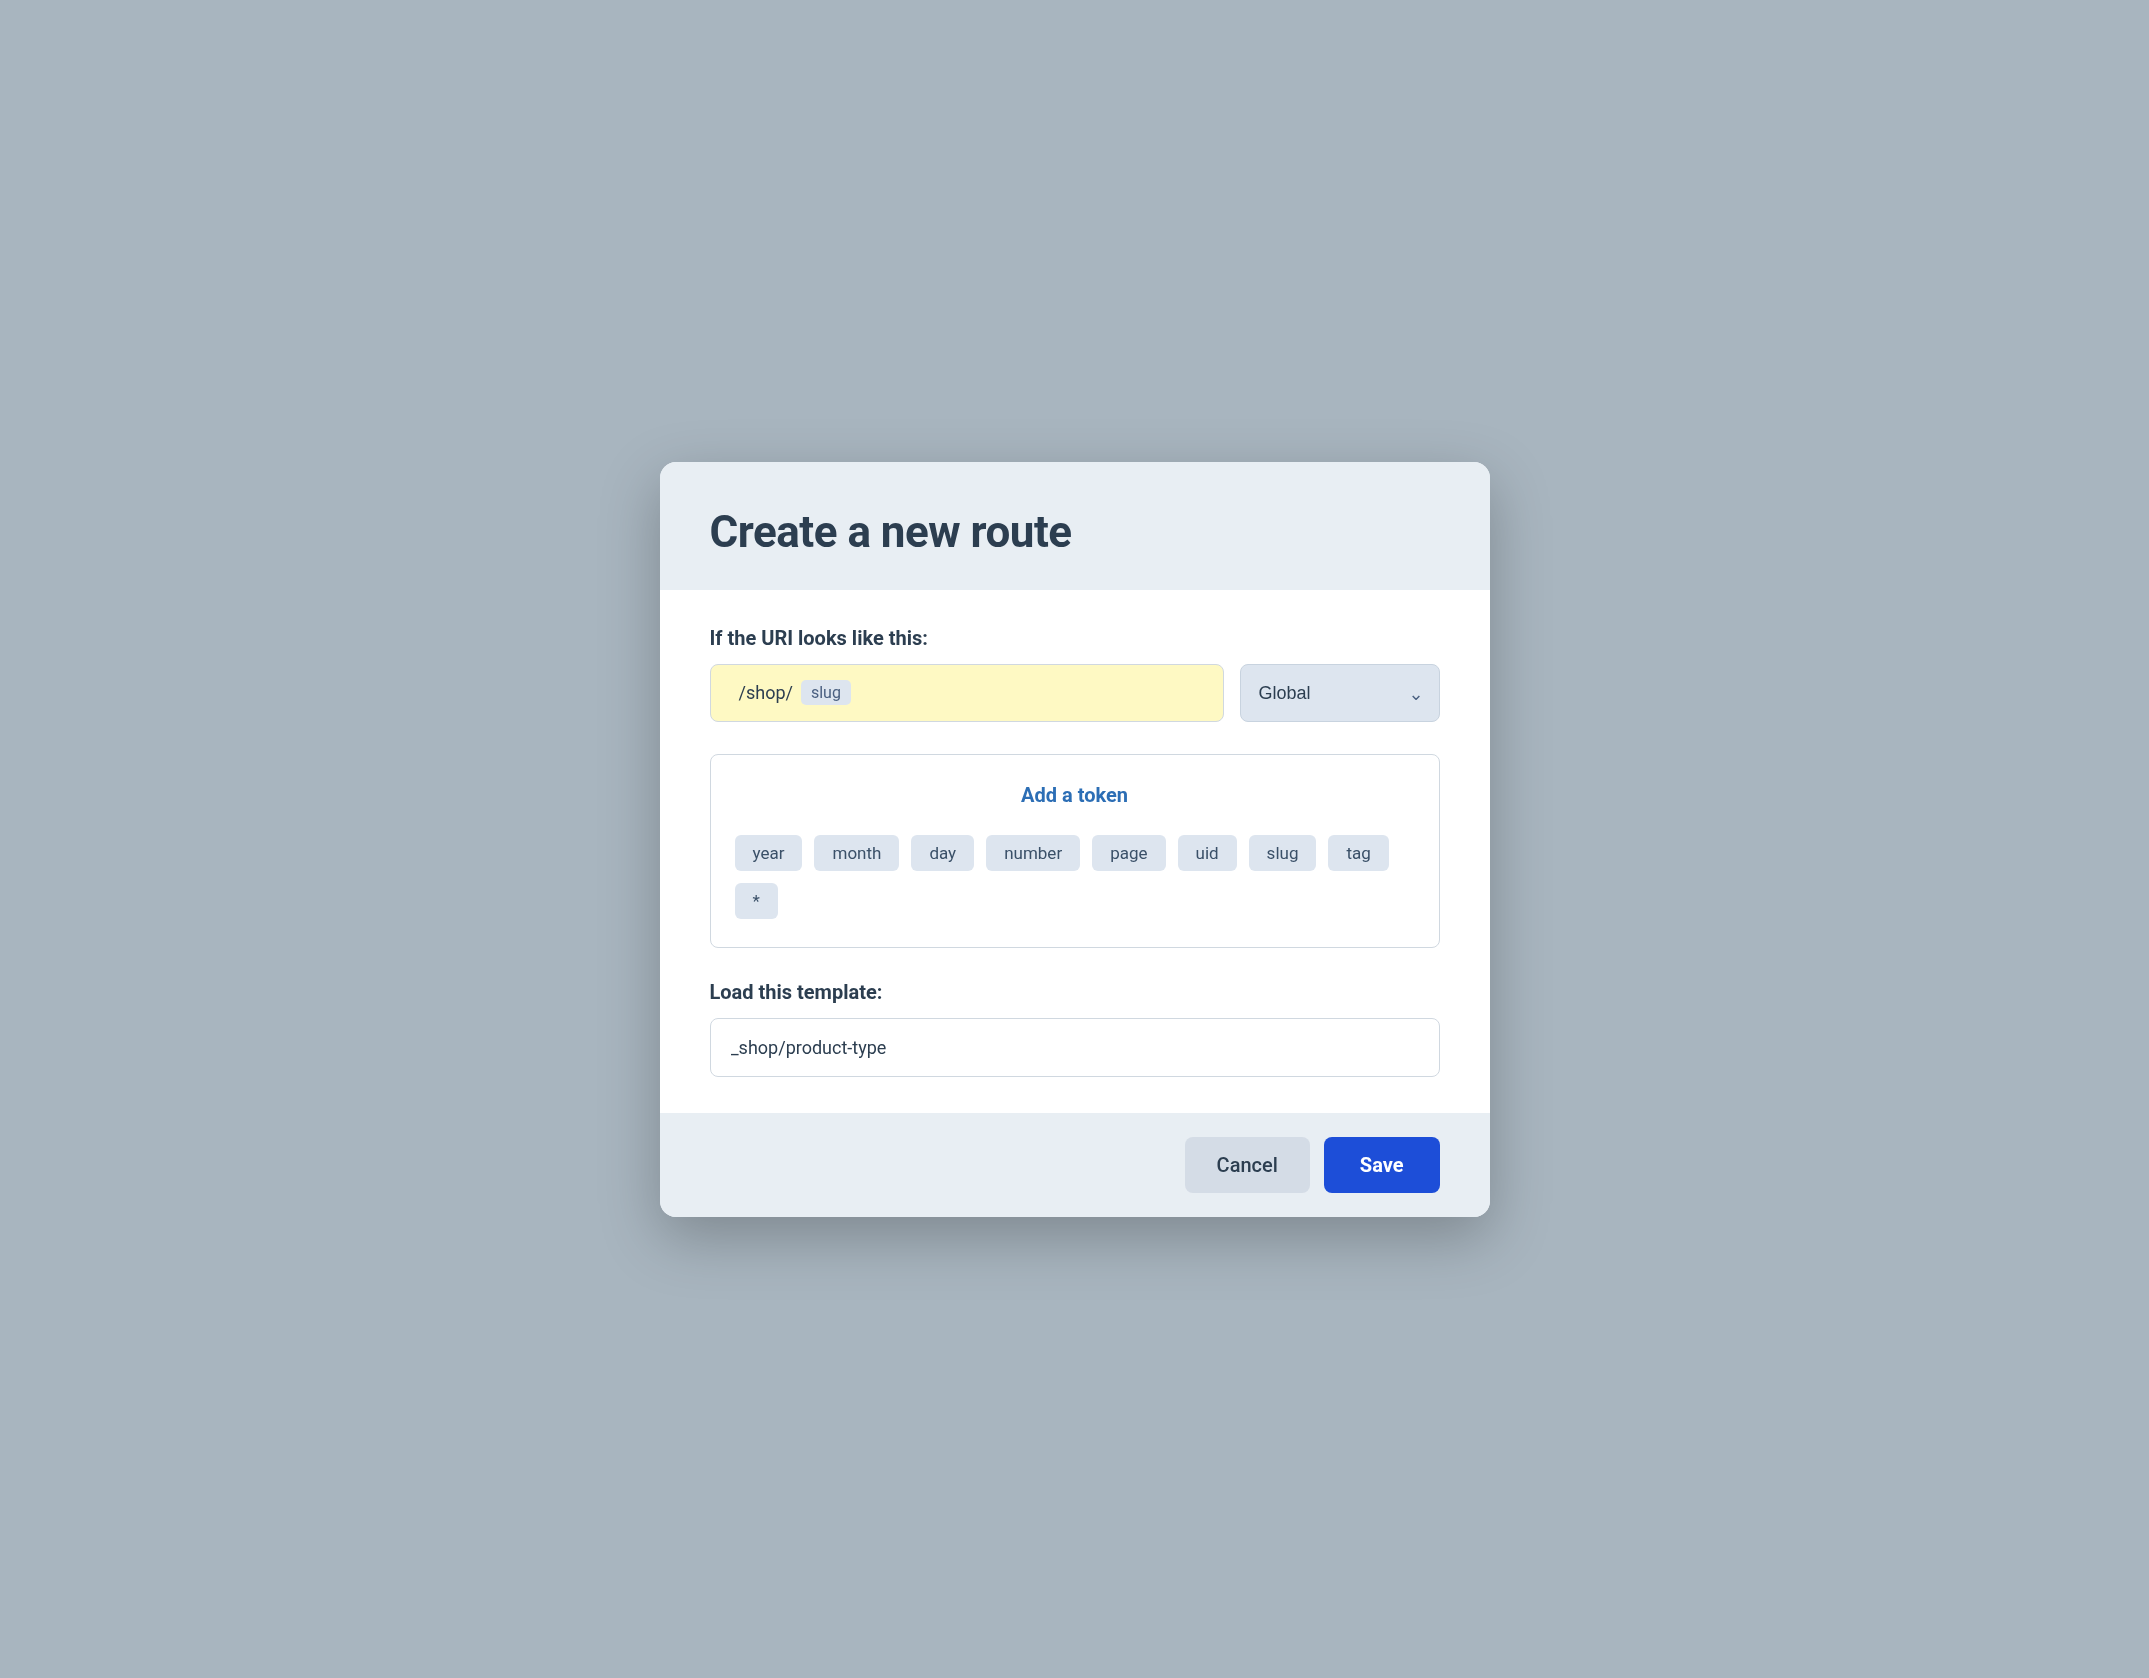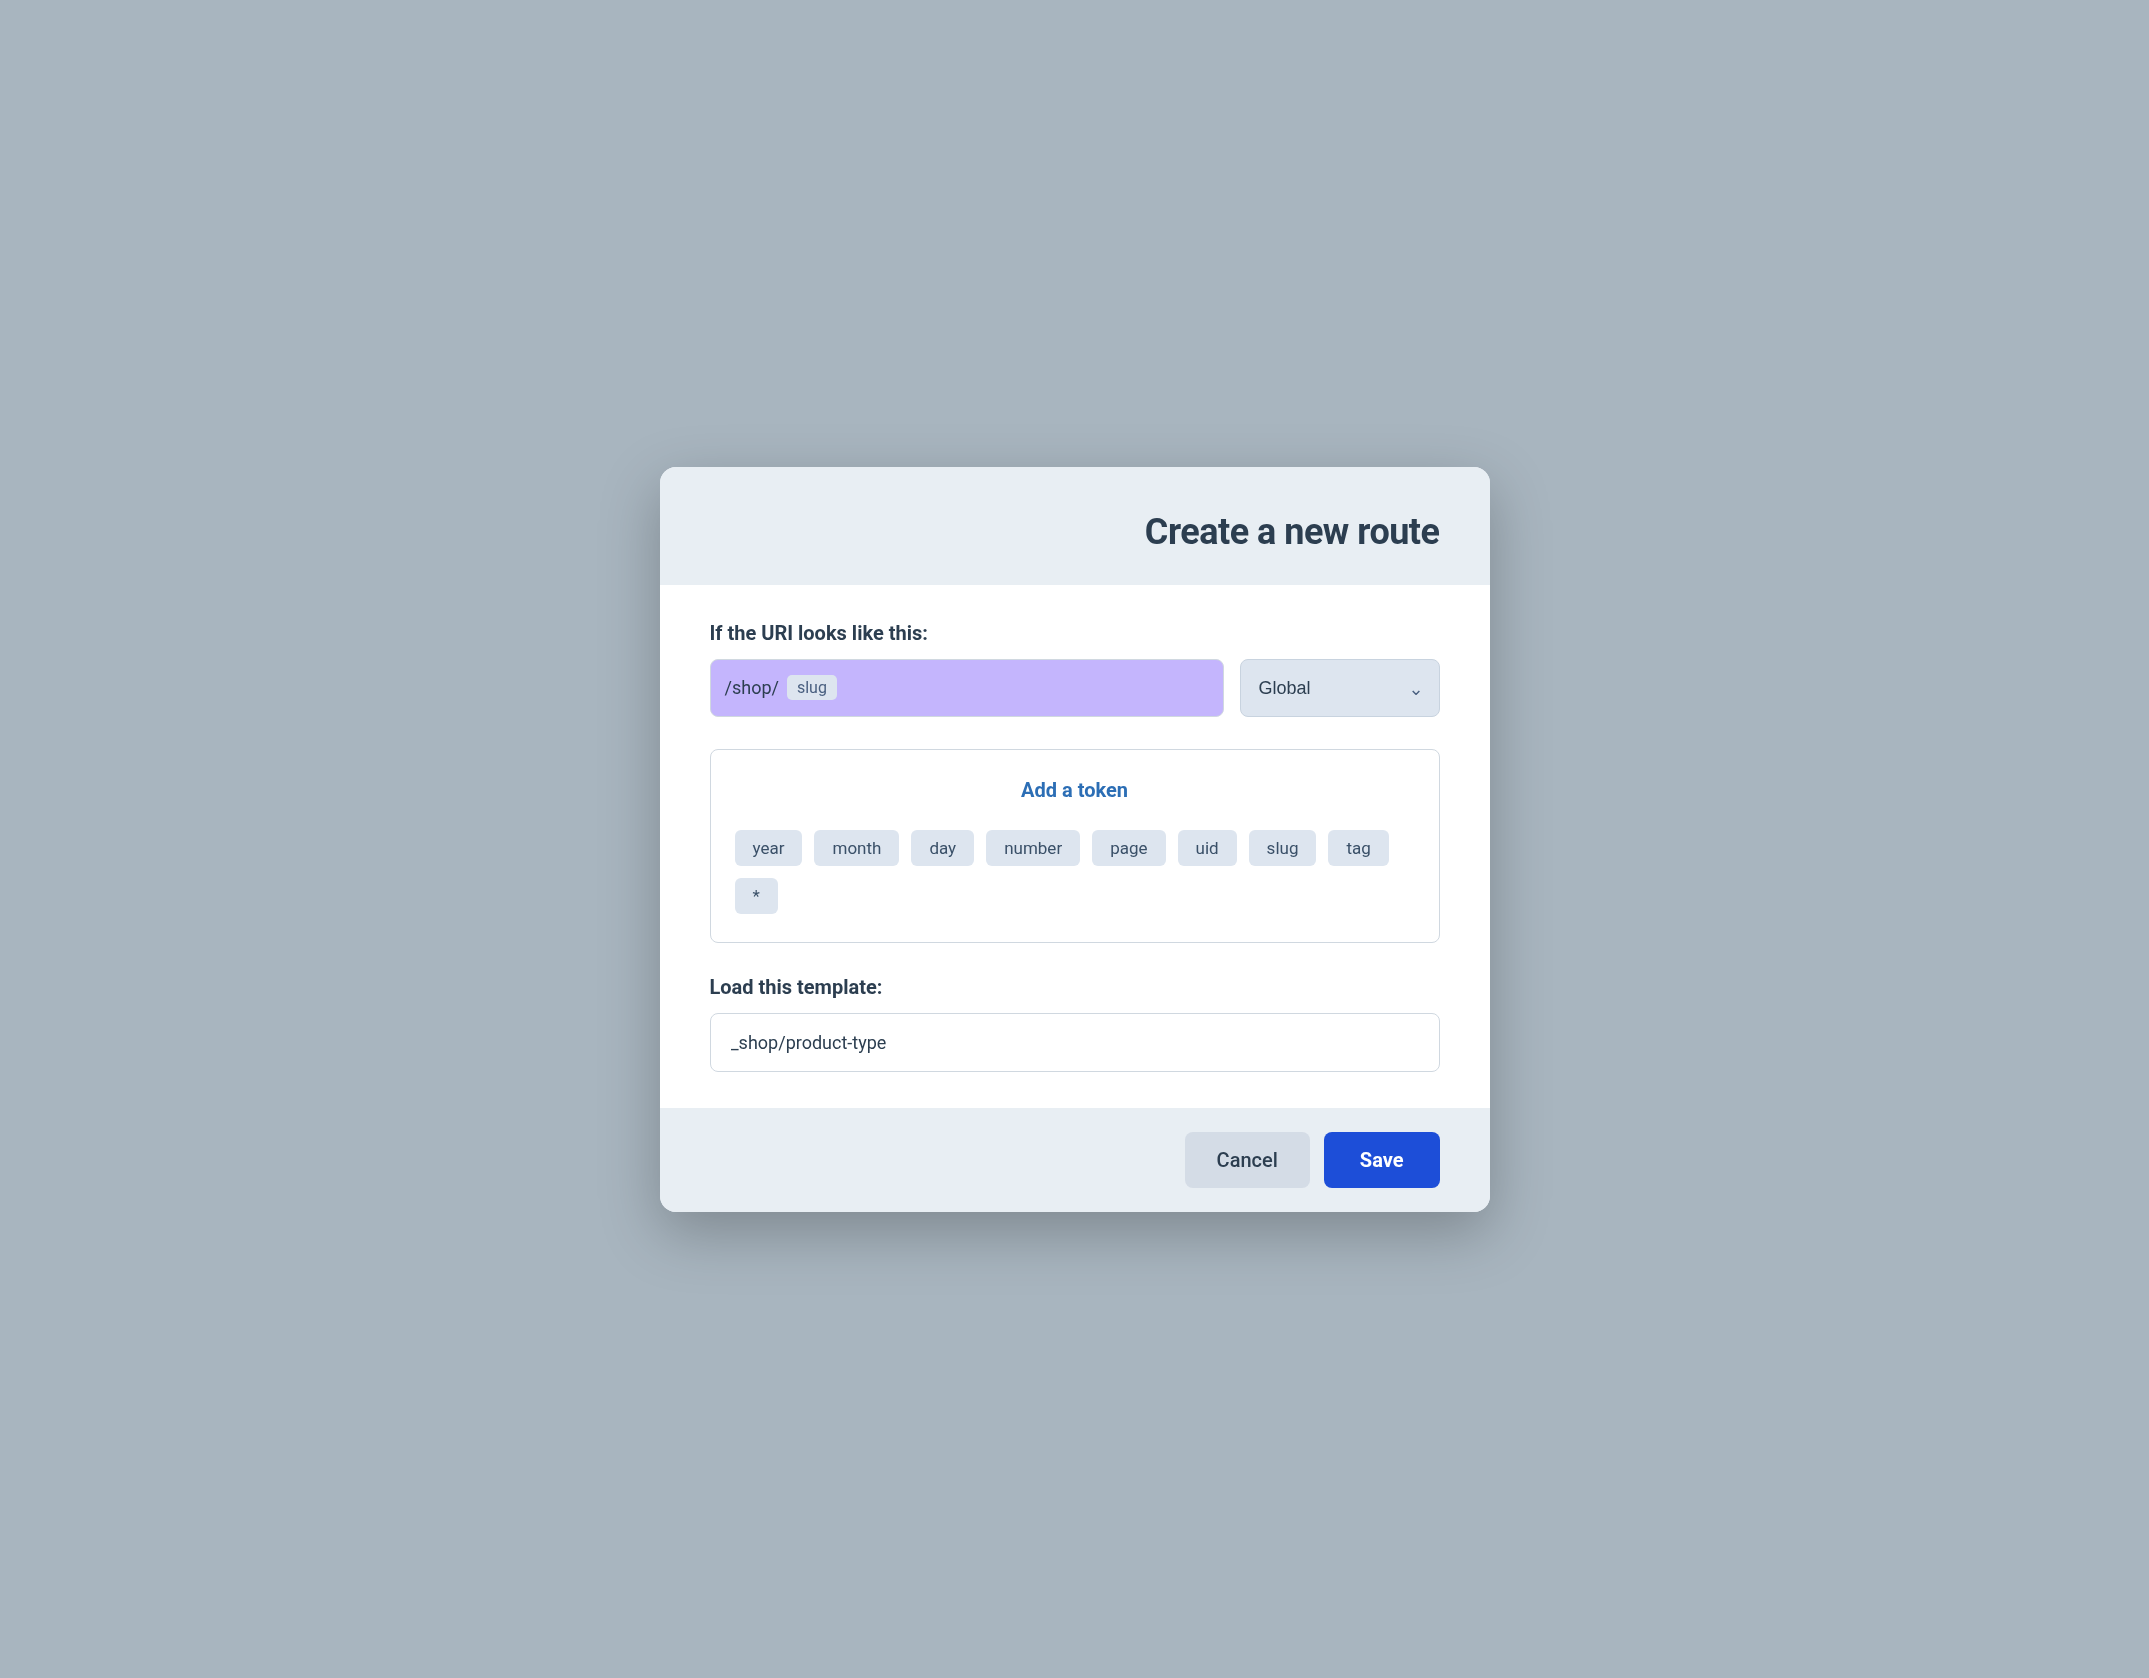--- a/index.html
+++ b/index.html
@@ -25,25 +25,24 @@
       box-shadow: 0 20px 60px rgba(0,0,0,0.25);
       overflow: hidden;
     }
 
     .modal-header {
       padding: 44px 50px 32px 50px;
       background-color: #e8eef3;
     }
 
     .modal-title {
-      font-size: 36px;
+      font-size: 44px;
       font-weight: 700;
       color: #2c3e50;
       letter-spacing: -0.5px;
-      text-align: right;
     }
 
     .modal-body {
       background-color: #ffffff;
       padding: 36px 50px;
       display: flex;
       flex-direction: column;
       gap: 32px;
     }
 
@@ -57,27 +56,27 @@
     .uri-row {
       display: flex;
       gap: 16px;
       align-items: center;
     }
 
     .uri-input-box {
       flex: 1;
       border: 1.5px solid #d0d8e0;
       border-radius: 8px;
-      padding: 14px 14px;
+      padding: 14px 28px;
       font-size: 18px;
       color: #2c3e50;
       display: flex;
       align-items: center;
       gap: 8px;
-      background: #c4b5fd;
+      background: #fef9c3;
       min-height: 58px;
     }
 
     .uri-prefix {
       color: #2c3e50;
       font-size: 18px;
       font-weight: 400;
     }
 
     .uri-token-badge {

